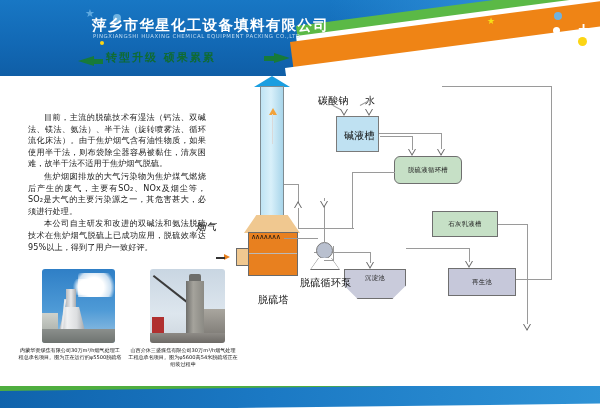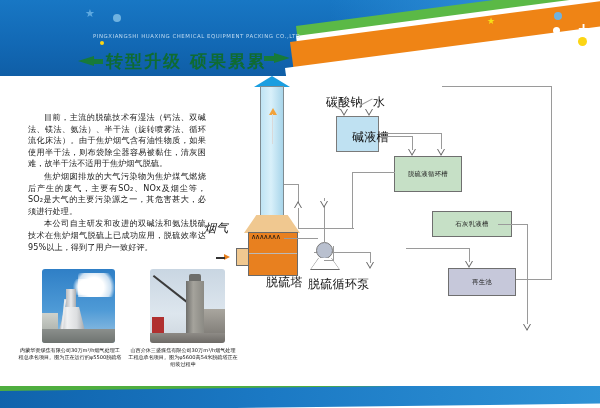--- a/index.html
+++ b/index.html
@@ -116,21 +116,21 @@
   .arrow-right {
     position: absolute; left: 196px; top: 5px; width: 0; height: 0;
     border-top: 5px solid transparent; border-bottom: 5px solid transparent;
     border-left: 16px solid #177a3a;
   }
   .arrow-right-tail {
     position: absolute; left: 186px; top: 8px; width: 12px; height: 5px; background: #177a3a;
   }
   .slogan-text {
     position: absolute; left: 28px; top: 2px;
-    color: #0f6b32; font-size: 17px; font-weight: bold; letter-spacing: 2px;
+    color: #0f6b32; font-size: 11px; font-weight: bold; letter-spacing: 2px;
     white-space: nowrap;
   }
 
   
   .body-area {
     position: absolute; left: 0; top: 76px; width: 600px; height: 310px; background: #fff;
   }
 
   
   .article-title {
@@ -236,23 +236,22 @@
     display: flex; align-items: center; justify-content: center;
     font-size: 6.4px; color: #222; letter-spacing: .3px;
   }
   .box-trap {
     position: absolute; border: 1px solid #6f6f6f; background: #c9cbdb;
     clip-path: polygon(0 0, 100% 0, 100% 55%, 78% 100%, 22% 100%, 0 55%);
     display: flex; align-items: flex-start; justify-content: center;
     font-size: 6.4px; color: #222; padding-top: 4px; letter-spacing: .3px;
   }
   .lbl {
-    position: absolute; font-size: 12px; color: #111; white-space: nowrap;
+    position: absolute; font-size: 10px; color: #111; white-space: nowrap;
     letter-spacing: .3px;
-    margin-left: 8px;
   }
   .valve-dn {
     position: absolute; width: 9px; height: 7px;
   }
   .valve-dn:before {
     content: ""; position: absolute; left: 0; top: 0; width: 0; height: 0;
     border-left: 4.5px solid transparent; border-right: 4.5px solid transparent;
     border-top: 7px solid #6a6a6a;
   }
   .valve-dn:after {
@@ -375,20 +374,21 @@
     <div class="deco dot-pale" style="left:113px;top:14px;"></div>
     <div class="deco star-blue" style="left:85px;top:8px;">★</div>
     <div class="deco dot-sm-yellow" style="left:100px;top:41px;"></div>
     <div class="deco dot-pale" style="left:554px;top:12px;"></div>
     <div class="deco star-yellow" style="left:487px;top:17px;">★</div>
     <div class="deco dot-white-lg" style="left:553px;top:27px;"></div>
     <div class="deco plus-white" style="left:577px;top:23px;">+</div>
     <div class="deco dot-yellow" style="left:578px;top:37px;"></div>
 
 
+    <div class="company-cn">萍乡市华星化工设备填料有限公司</div>
     <div class="company-en">PINGXIANGSHI HUAXING CHEMICAL EQUIPMENT PACKING CO.,LTD</div>
 
     <div class="slogan-wrap">
       <div class="arrow-left"></div>
       <div class="arrow-left-tail"></div>
       <div class="slogan-text">转型升级  硕果累累</div>
       <div class="arrow-right-tail"></div>
       <div class="arrow-right"></div>
     </div>
   </div>
@@ -434,53 +434,56 @@
       <div class="tower-arrow-line"></div>
       <div class="tower-base"></div>
 
       <div class="scrubber"></div>
       <div class="scrubber-zig">∧∧∧∧∧∧∧</div>
       <div class="scrubber-mid"></div>
       <div class="inlet"></div>
       <div class="inlet-arrow"></div>
       <div class="inlet-line"></div>
       <div class="lbl" style="left:-36px;top:144px;font-style:italic;">烟气</div>
-      <div class="lbl" style="left:26px;top:198px;">脱硫塔</div>
+      <div class="lbl" style="left:26px;top:217px;">脱硫塔</div>
 
       <div class="lbl" style="left:86px;top:18px;">碳酸钠</div>
       <div class="lbl" style="left:133px;top:18px;">水</div>
 
       <div class="line-h" style="left:101px;top:29px;width:14px;transform:rotate(28deg);transform-origin:left center;"></div>
       <div class="line-h" style="left:128px;top:29px;width:14px;transform:rotate(-28deg);transform-origin:left center;"></div>
       <div class="valve-dn" style="left:108px;top:33px;"></div>
       <div class="valve-dn" style="left:133px;top:33px;"></div>
       <div class="tank" style="left:104px;top:40px;width:43px;height:36px;"></div>
       <div class="lbl" style="left:112px;top:53px;">碱液槽</div>
 
       <div class="line-h" style="left:147px;top:57px;width:63px;"></div>
       <div class="line-v" style="left:209px;top:57px;height:22px;"></div>
       <div class="valve-dn" style="left:205px;top:73px;"></div>
 
-      <div class="box-green" style="left:162px;top:80px;width:68px;height:36px;">
+      <div class="box-green" style="left:162px;top:80px;width:68px;height:28px;border-radius:6px;">
         <span>脱硫液循环槽</span>
       </div>
       <div class="valve-dn" style="left:176px;top:73px;"></div>
       <div class="line-v" style="left:180px;top:60px;height:14px;"></div>
       <div class="line-h" style="left:148px;top:60px;width:33px;"></div>
 
       <div class="line-h" style="left:120px;top:96px;width:43px;"></div>
       <div class="line-v" style="left:120px;top:96px;height:56px;"></div>
 
-      <div class="box-green" style="left:200px;top:135px;width:80px;height:26px;align-items:center;">
+      <div class="box-green" style="left:200px;top:135px;width:66px;height:26px;align-items:center;">
         <span>石灰乳液槽</span>
       </div>
       <div class="line-h" style="left:266px;top:148px;width:30px;"></div>
       <div class="line-v" style="left:295px;top:148px;height:106px;"></div>
       <div class="valve-dn" style="left:291px;top:248px;"></div>
 
+      <div class="box-trap" style="left:112px;top:193px;width:62px;height:30px;">
+        <span>沉淀池</span>
+      </div>
       <div class="valve-dn" style="left:134px;top:186px;"></div>
       <div class="line-v" style="left:138px;top:176px;height:11px;"></div>
       <div class="line-h" style="left:82px;top:176px;width:57px;"></div>
 
       <div class="box-grey" style="left:216px;top:192px;width:68px;height:28px;">
         <span>再生池</span>
       </div>
       <div class="valve-dn" style="left:233px;top:185px;"></div>
       <div class="line-v" style="left:237px;top:172px;height:14px;"></div>
       <div class="line-h" style="left:174px;top:172px;width:64px;"></div>

